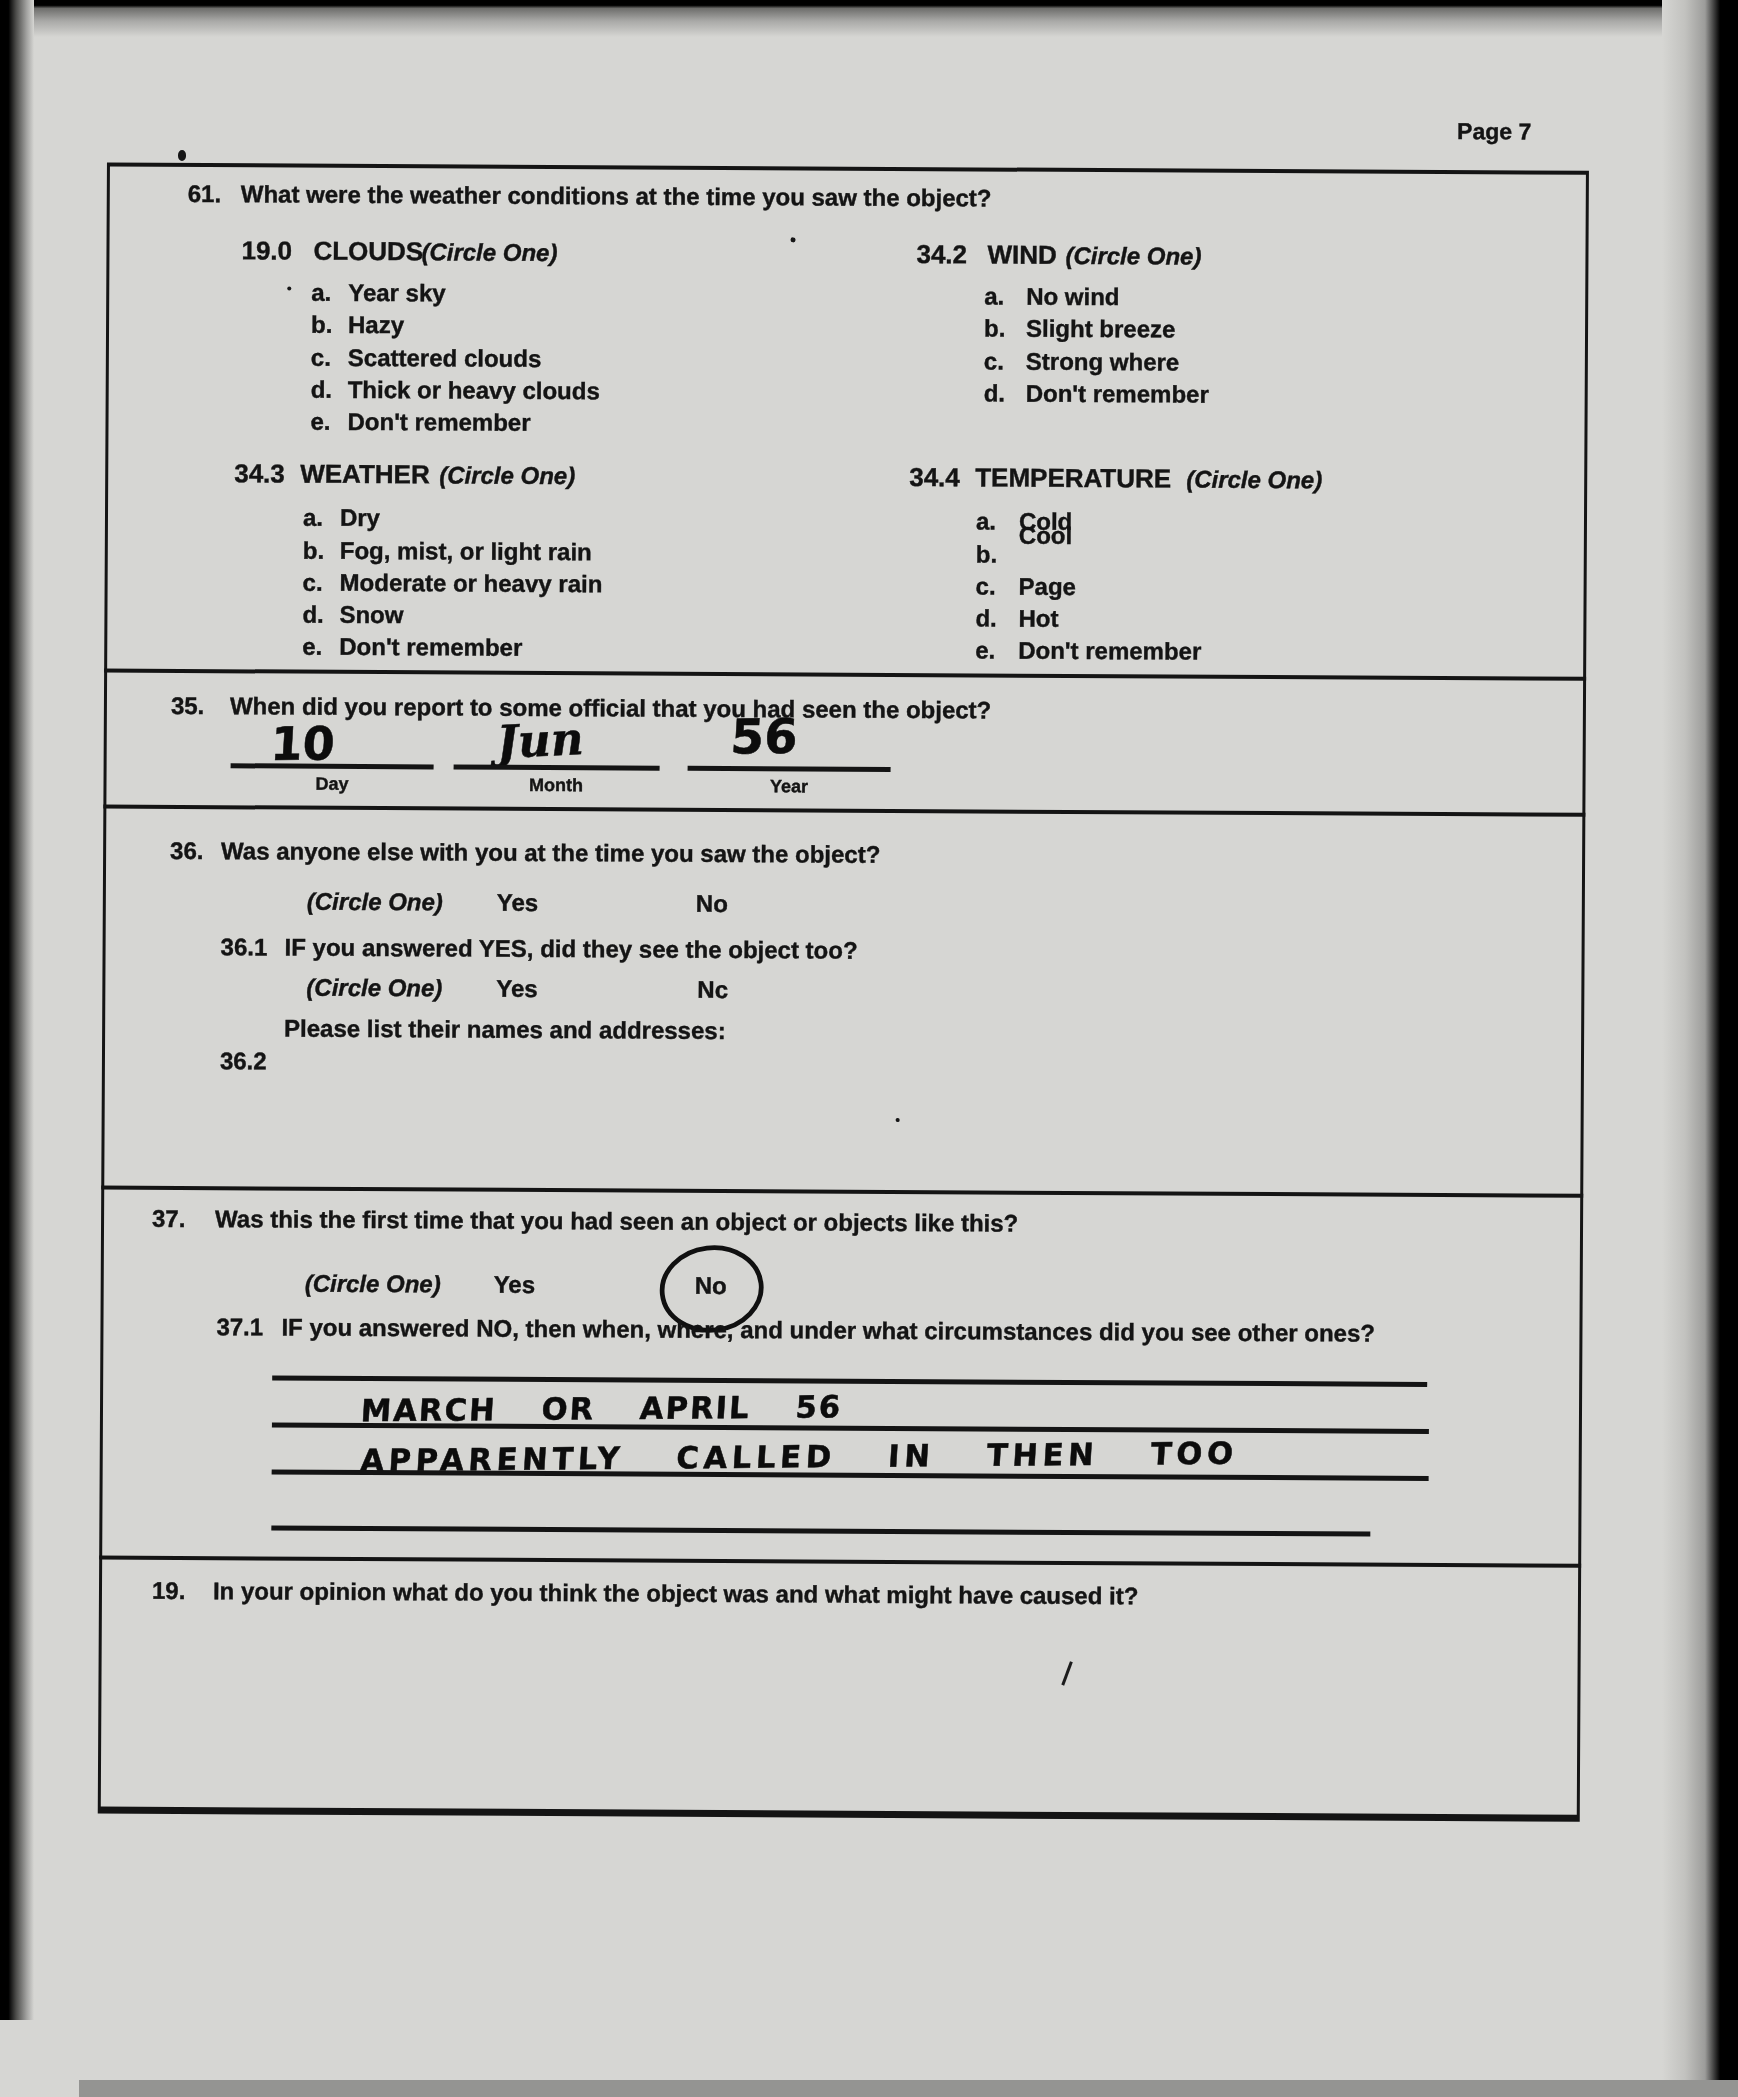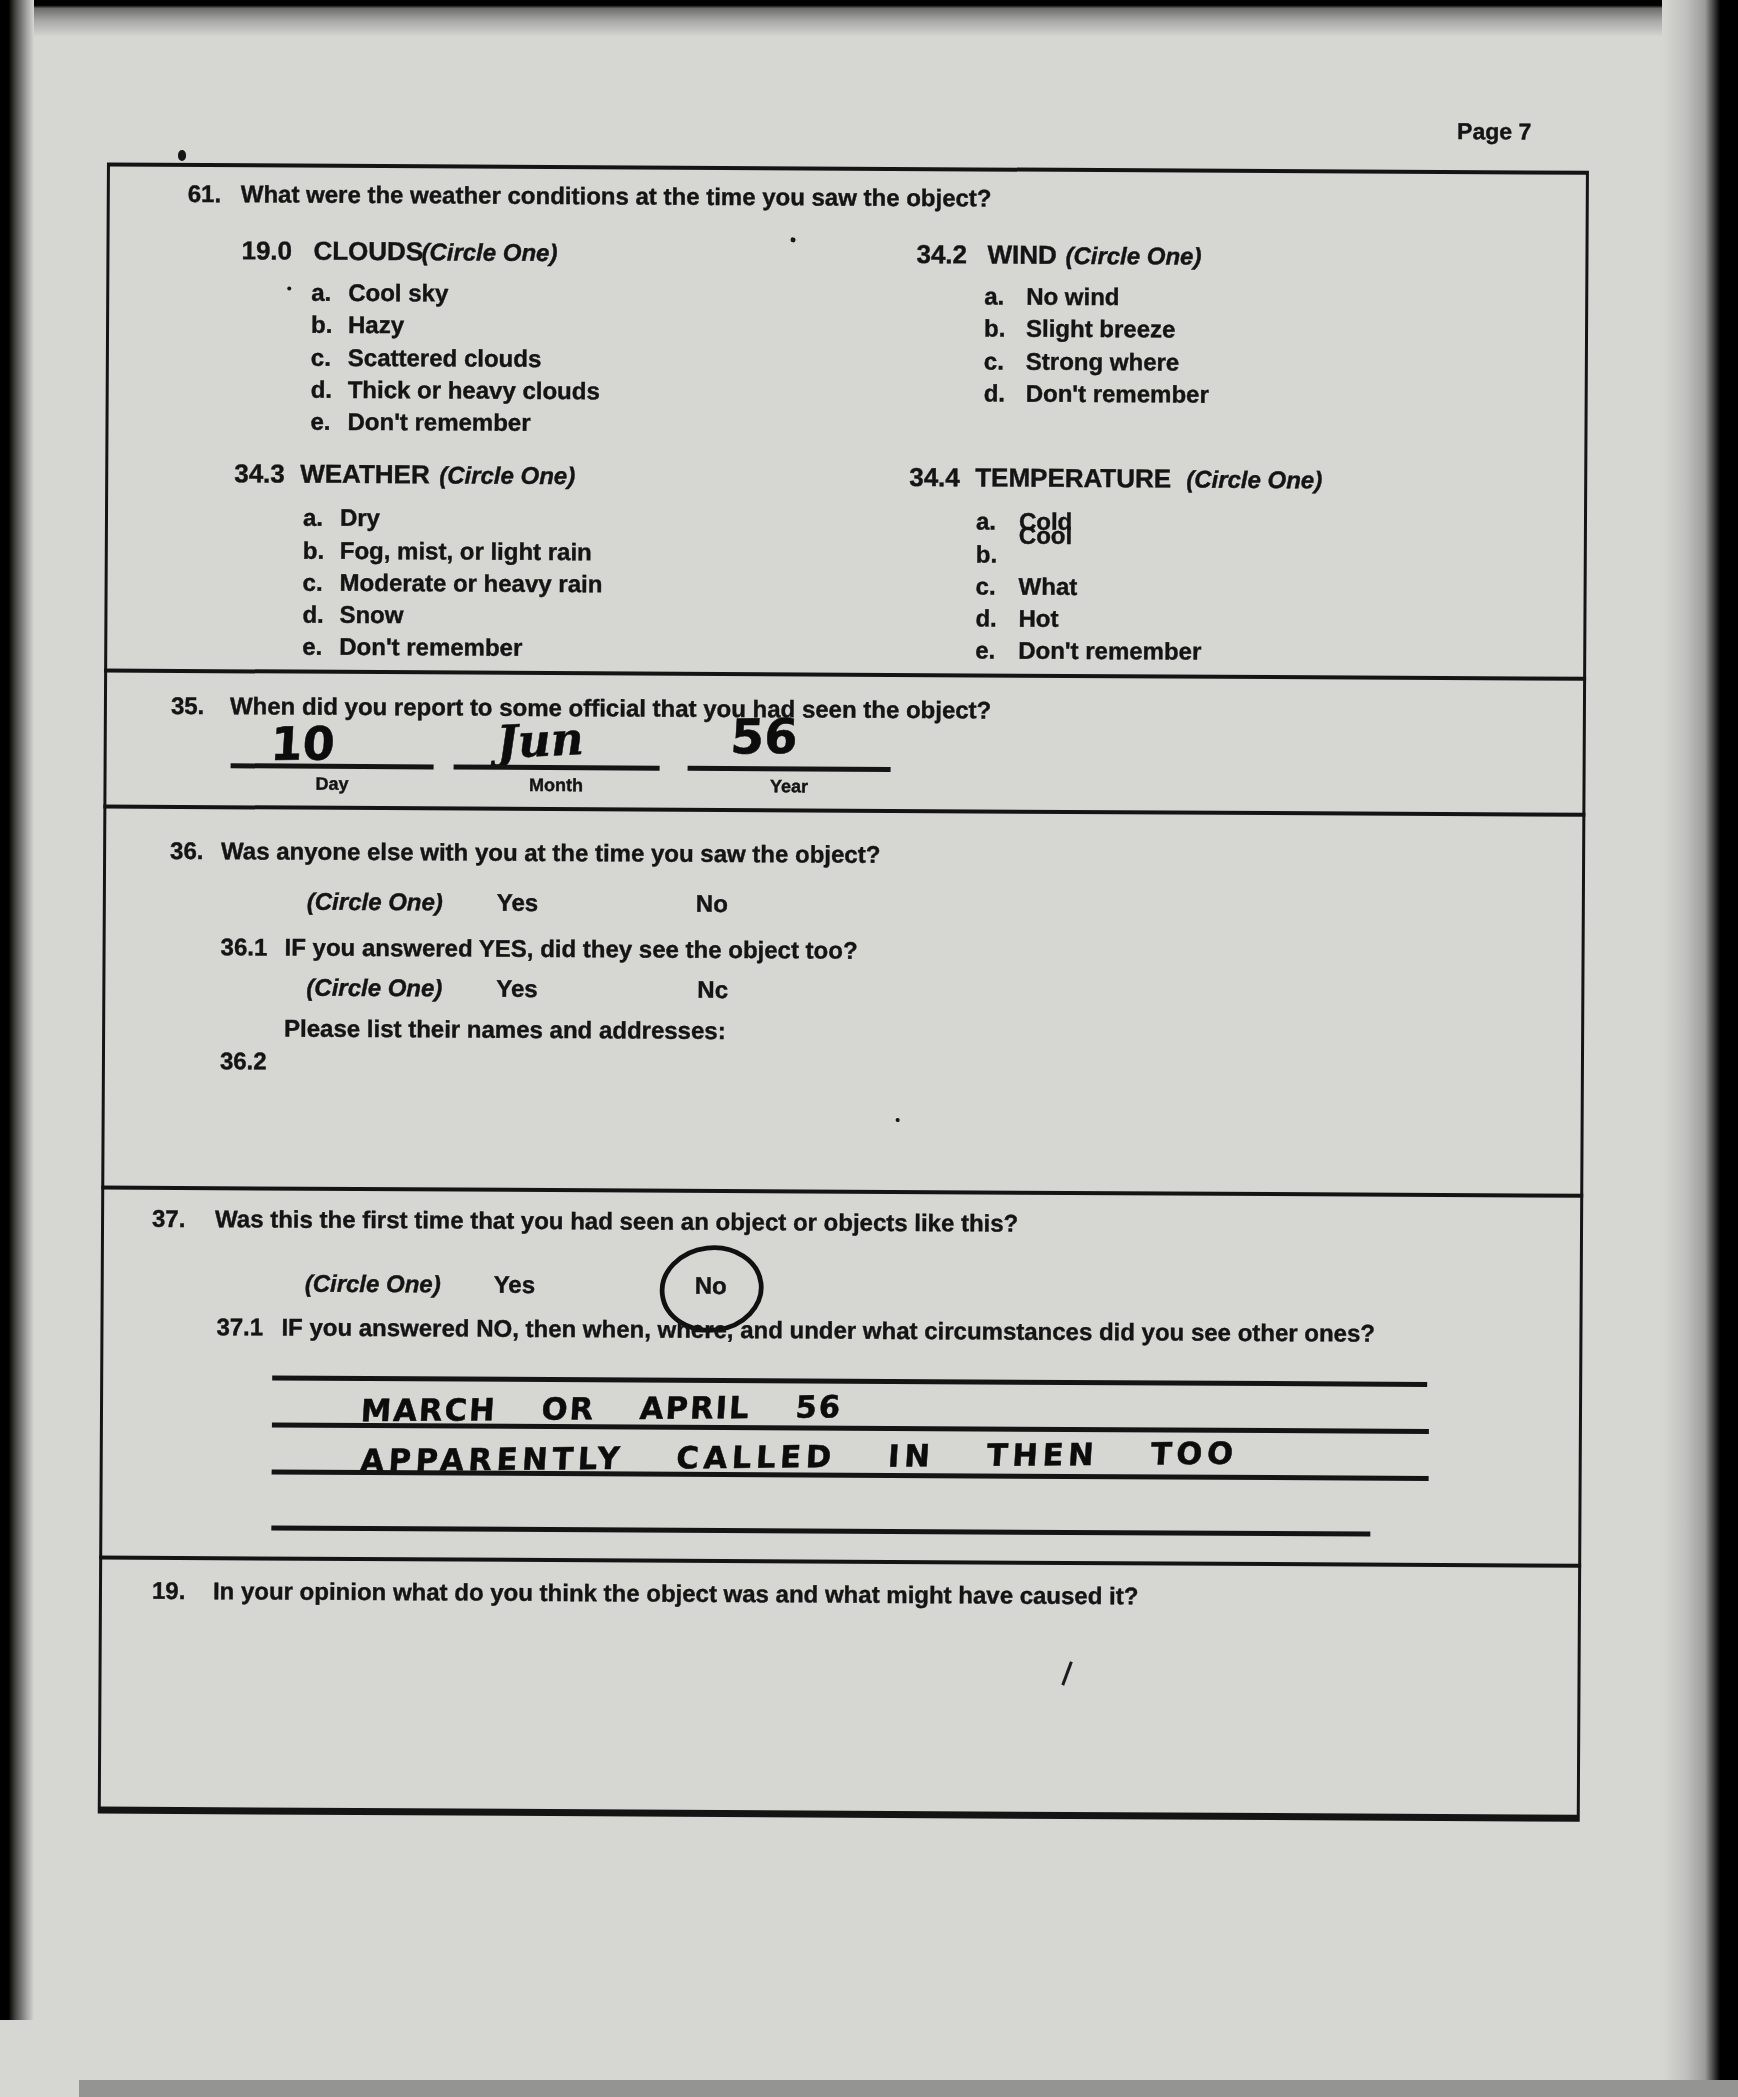--- a/index.html
+++ b/index.html
@@ -54,21 +54,21 @@
     <div class="dv" style="top:1187px"></div>
     <div class="dv" style="top:1557px"></div>
 
     <span class="t q" style="left:188px;top:181px">61.</span>
     <span class="t q" style="left:241px;top:181px">What were the weather conditions at the time you saw the object?</span>
 
     <span class="t h" style="left:242px;top:236px">19.0</span>
     <span class="t h" style="left:314px;top:236px">CLOUDS</span>
     <span class="t c" style="left:422px;top:238px">(Circle One)</span>
     <span class="t o" style="left:312px;top:279px">a.</span>
-    <span class="t o" style="left:349px;top:279px">Cool sky</span>
+    <span class="t o" style="left:349px;top:279px">Year sky</span>
     <span class="t o" style="left:312px;top:311px">b.</span>
     <span class="t o" style="left:349px;top:311px">Hazy</span>
     <span class="t o" style="left:312px;top:344px">c.</span>
     <span class="t o" style="left:349px;top:344px">Scattered clouds</span>
     <span class="t o" style="left:312px;top:376px">d.</span>
     <span class="t o" style="left:349px;top:376px">Thick or heavy clouds</span>
     <span class="t o" style="left:312px;top:408px">e.</span>
     <span class="t o" style="left:349px;top:408px">Don't remember</span>
 
     <span class="t h" style="left:917px;top:236px">34.2</span>
@@ -98,21 +98,21 @@
     <span class="t o" style="left:342px;top:633px">Don't remember</span>
 
     <span class="t h" style="left:911px;top:459px">34.4</span>
     <span class="t h" style="left:977px;top:459px">TEMPERATURE</span>
     <span class="t c" style="left:1188px;top:461px">(Circle One)</span>
     <span class="t o" style="left:978px;top:504px">a.</span>
     <span class="t o" style="left:1021px;top:504px">Cold</span>
     <span class="t o" style="left:978px;top:537px">b.</span>
     <span class="t o" style="left:1021px;top:518px">Cool</span>
     <span class="t o" style="left:978px;top:569px">c.</span>
-    <span class="t o" style="left:1021px;top:569px">What</span>
+    <span class="t o" style="left:1021px;top:569px">Page</span>
     <span class="t o" style="left:978px;top:601px">d.</span>
     <span class="t o" style="left:1021px;top:601px">Hot</span>
     <span class="t o" style="left:978px;top:633px">e.</span>
     <span class="t o" style="left:1021px;top:633px">Don't remember</span>
 
     <span class="t q" style="left:174px;top:693px">35.</span>
     <span class="t q" style="left:233px;top:693px">When did you report to some official that you had seen the object?</span>
     <span class="t hand hw10" style="left:274px;top:717px">10</span>
     <span class="t hand hwmon" style="left:500px;top:713px">Jun</span>
     <span class="t hand hw56" style="left:734px;top:706px">56</span>

